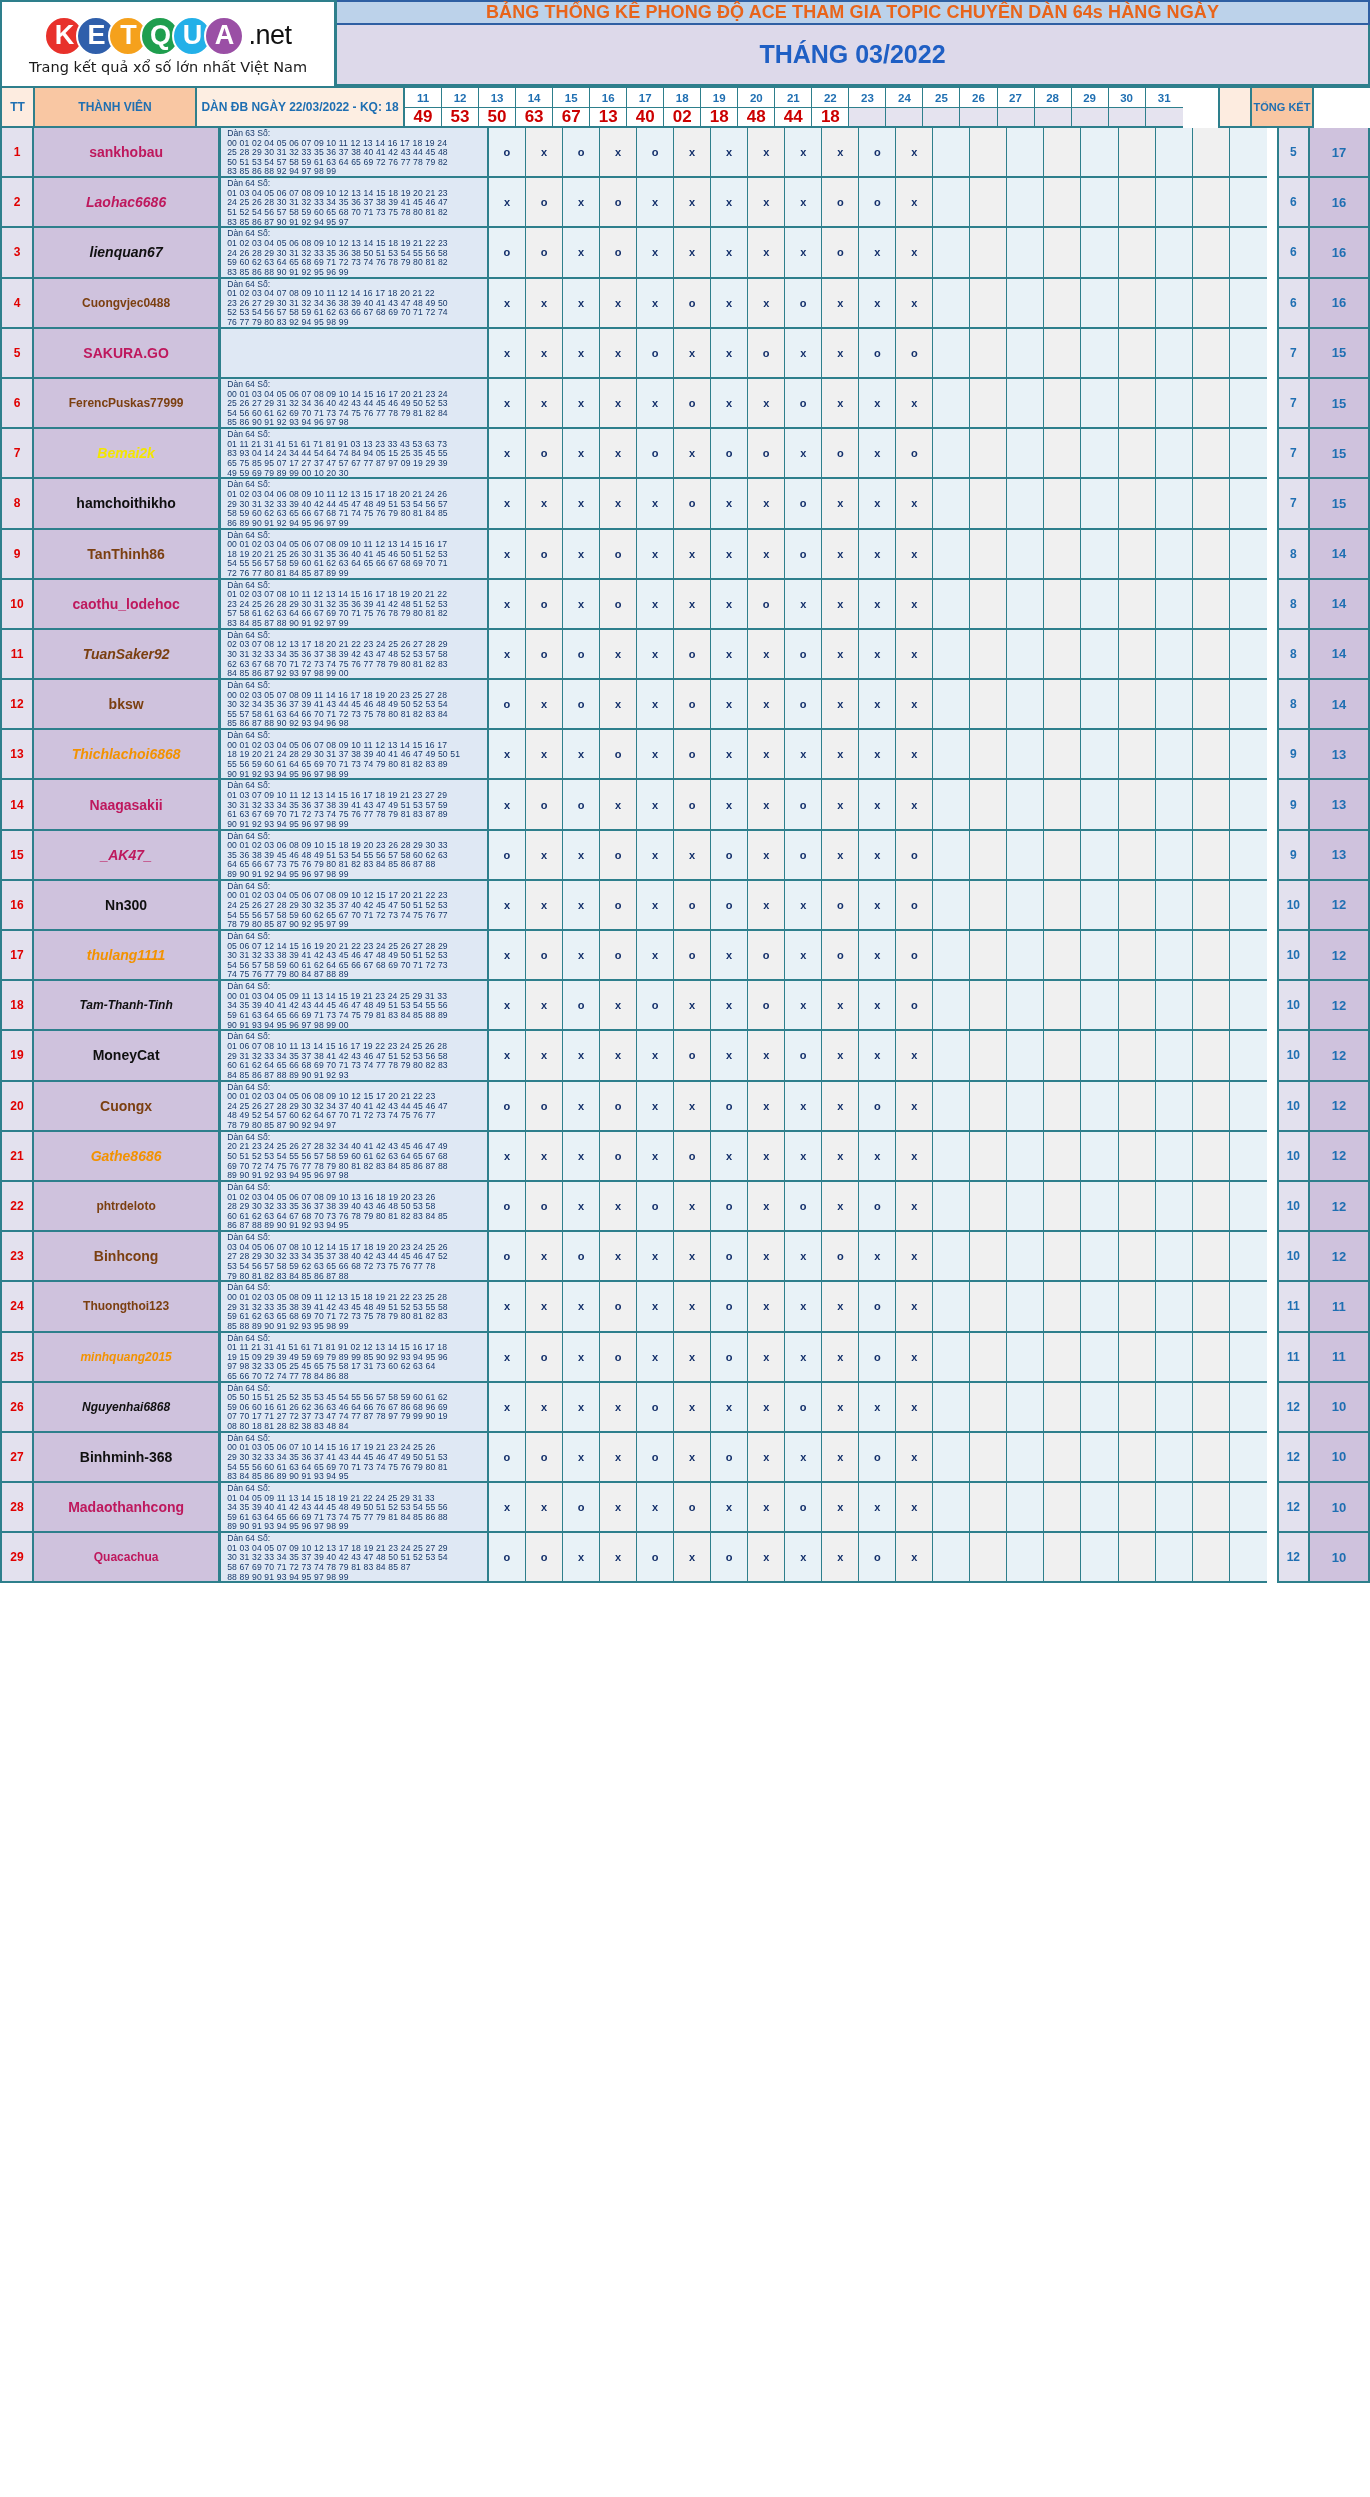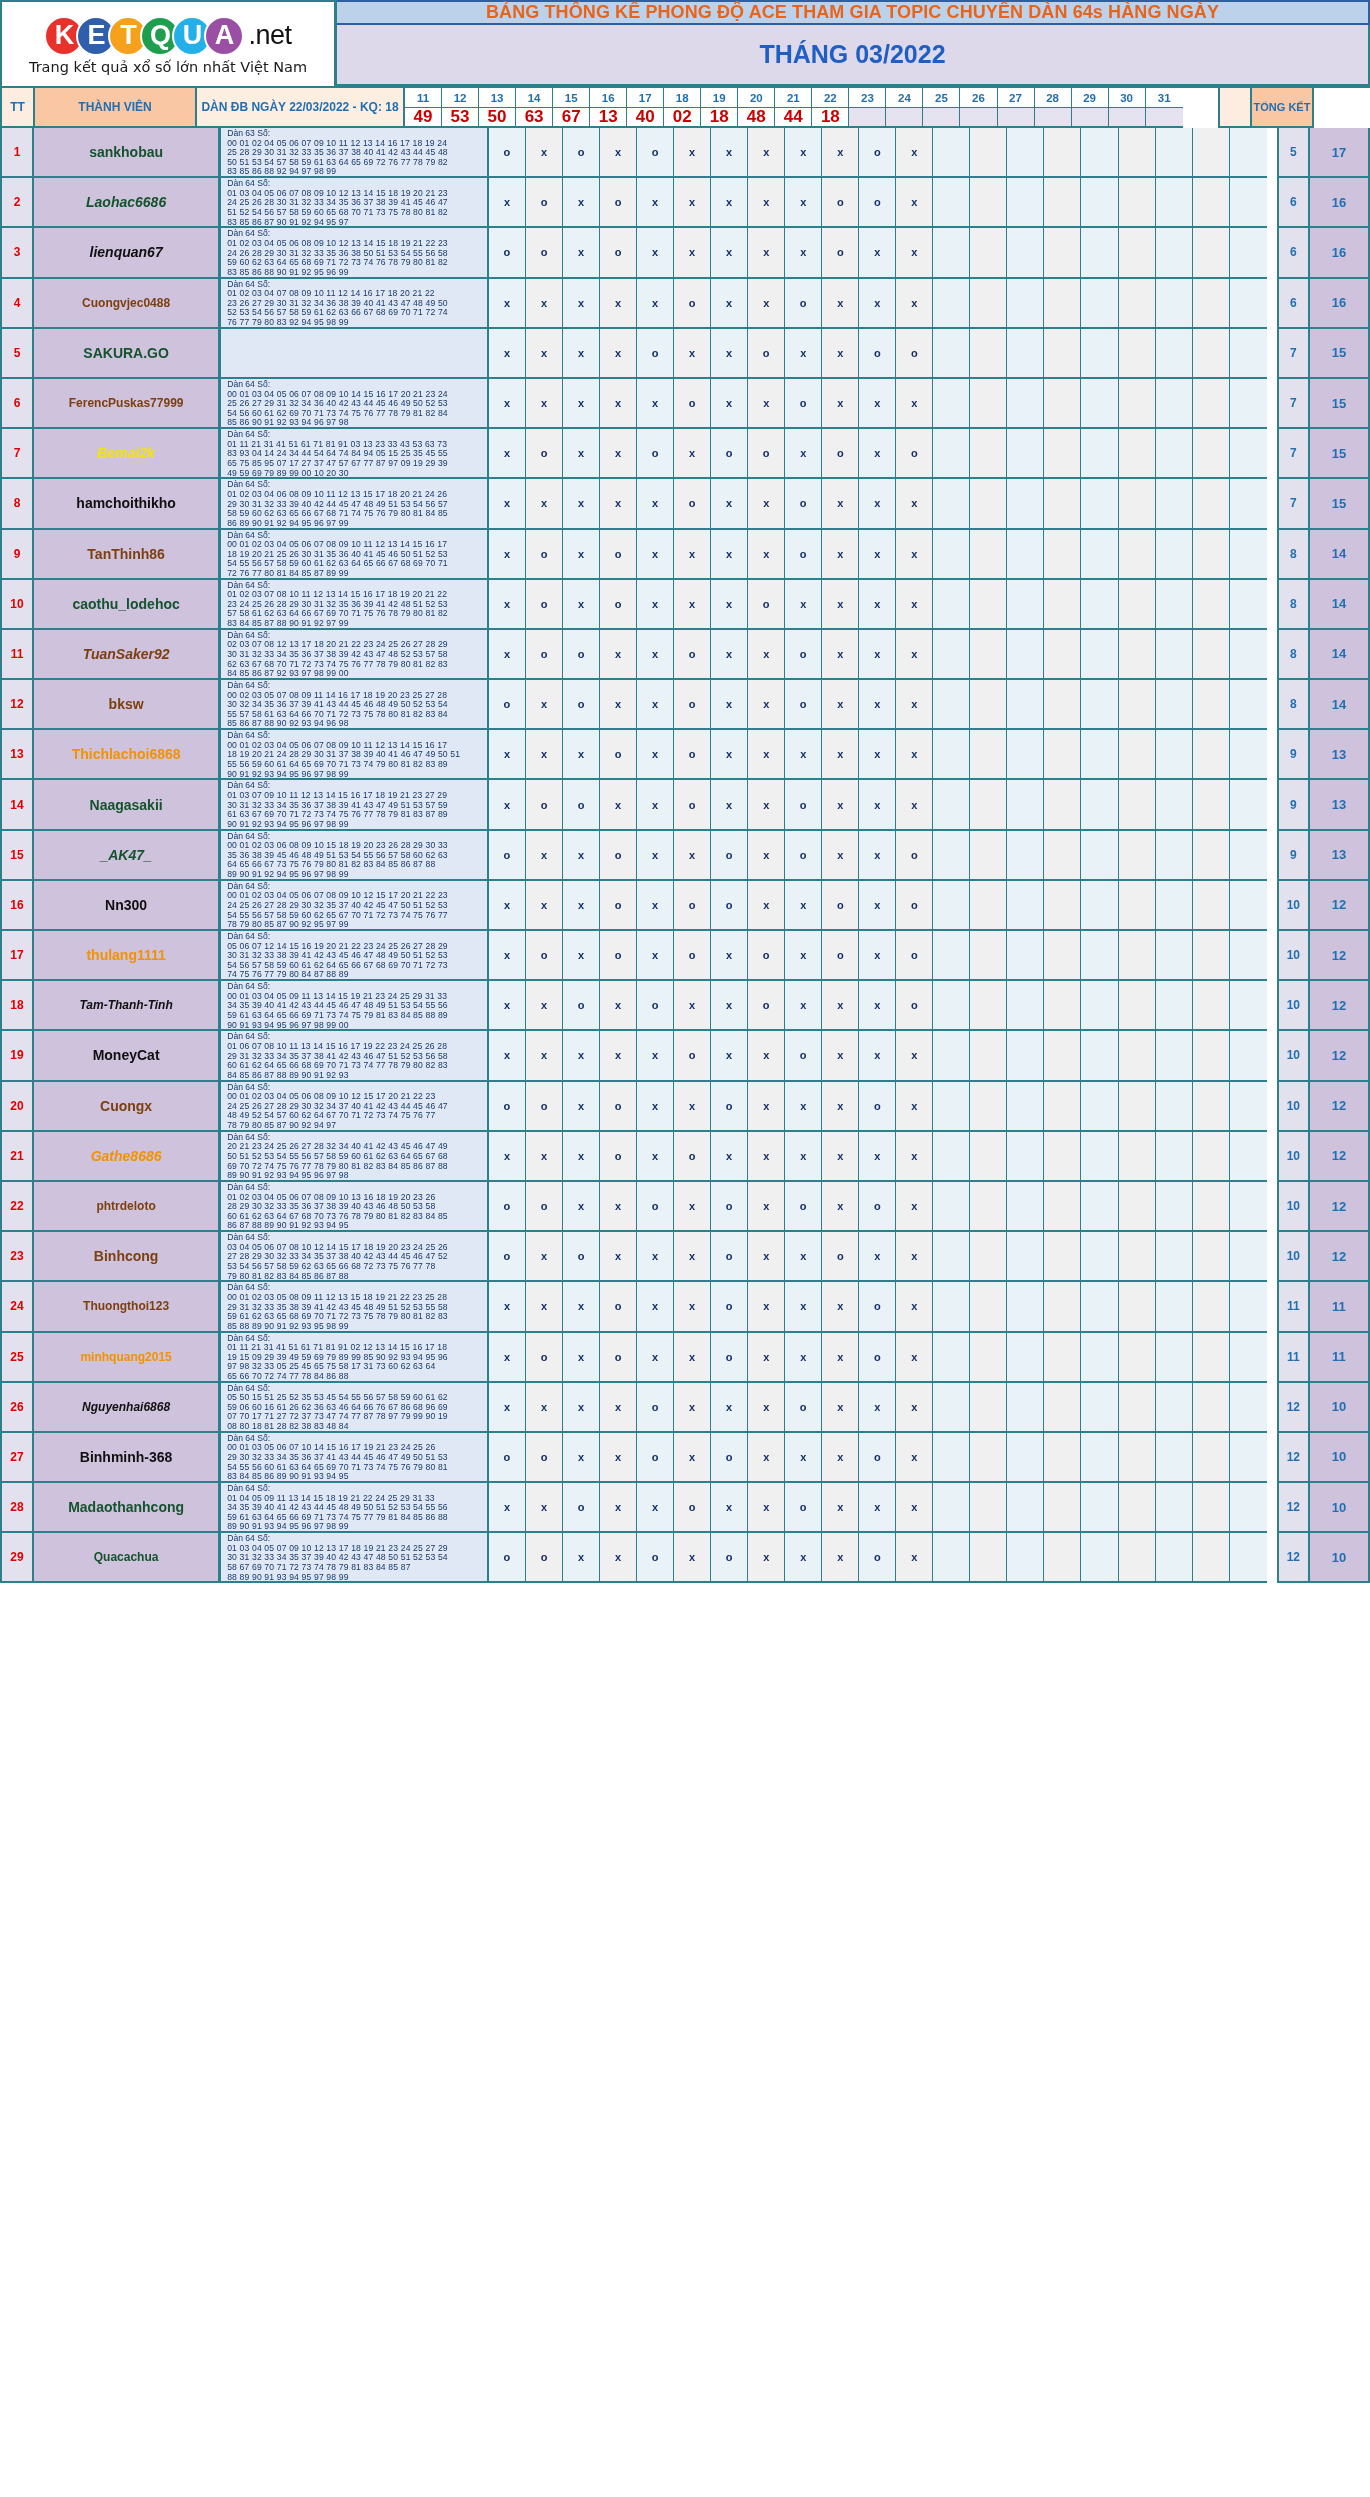--- a/index.html
+++ b/index.html
@@ -203,24 +203,24 @@
   .c-total {
     width: 32px; background: #e3e1ee;
     color: #1f6fb2; font-weight: bold; font-size: 12px;
   }
   .c-sum {
     width: 62px; background: #cfc2dd;
     color: #1f6fb2; font-weight: bold; font-size: 13px;
   }
 
   
-  .n-cyan   { color: #14532d; }
+  .n-cyan   { color: #be185d; }
   .n-brown  { color: #7b3f10; }
   .n-black  { color: #101010; }
-  .n-orange { color: #f29200; }
+  .n-orange { color: #f29200; font-style: italic; }
   .n-yellow { color: #f3e600; }
   .n-ital   { font-style: italic; }
   .sz-sm    { font-size: 12px; }
 </style>
 </head>
 <body>
 
 <div id="page">
 
   <div class="banner">

